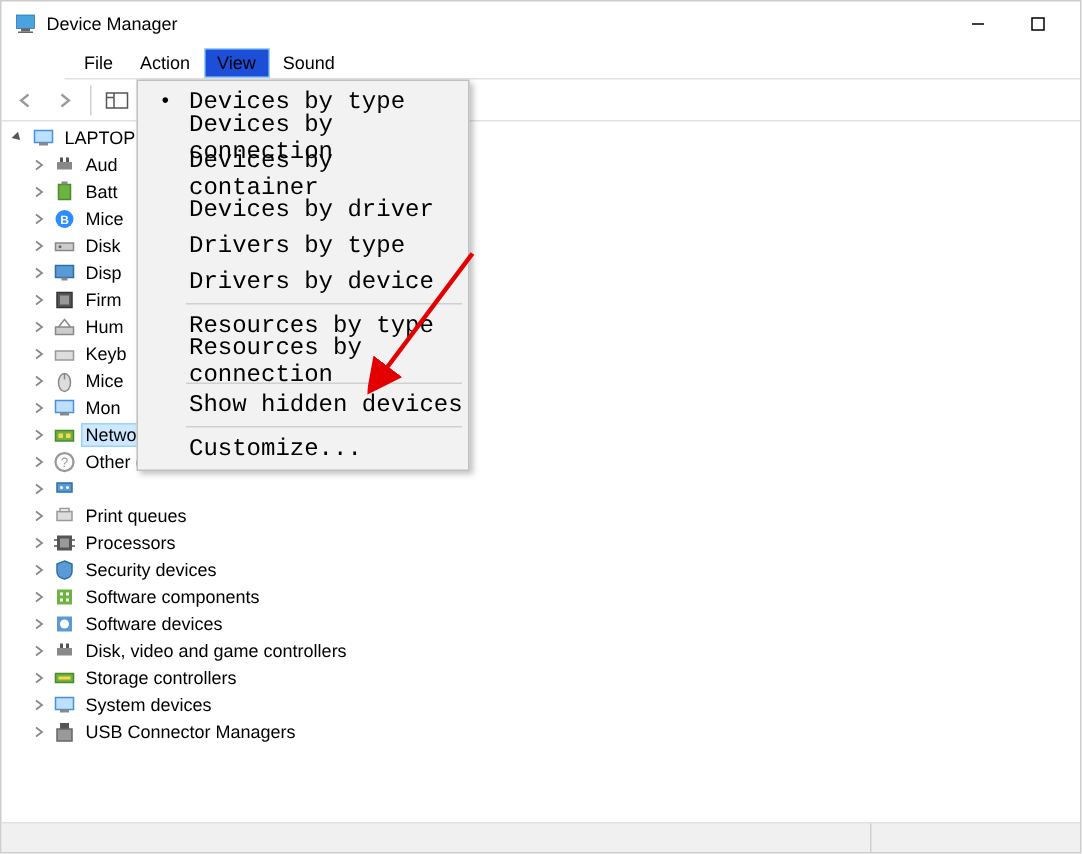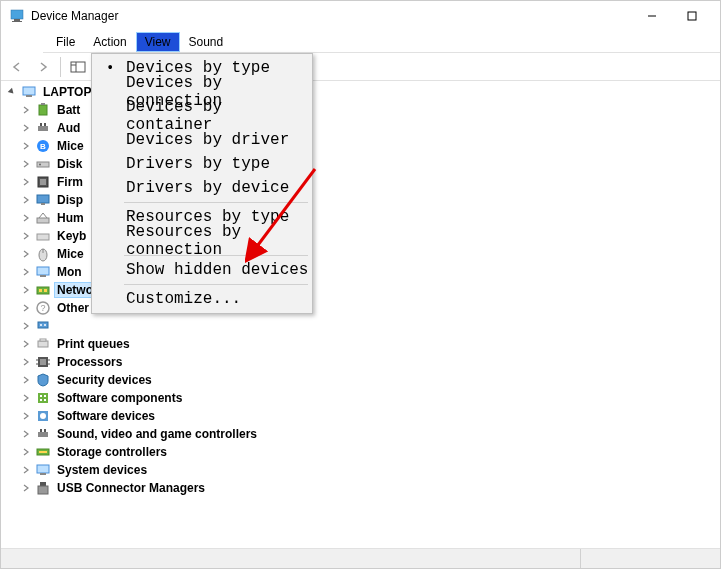--- a/index.html
+++ b/index.html
@@ -26,21 +26,21 @@
 .node-icon { width: 16px; height: 16px; margin: 0 3px; display: flex; align-items: center; justify-content: center; }
 .node-label { padding: 1px 3px; }
 .node.selected .node-label { background: #cde8ff; border: 1px solid #99d1ff; padding: 0 2px; }
 .dropdown { position: absolute; top: 52px; left: 90px; width: 222px; background: #f2f2f2; border: 1px solid #c0c0c0; box-shadow: 2px 2px 4px rgba(0,0,0,0.25); z-index: 10; padding: 2px; }
 .dd-item { display: flex; align-items: center; height: 24px; padding-left: 32px; position: relative; font-size: 16px; font-family: Liberation Mono, monospace; }
 .dd-item.checked::before { content: "•"; position: absolute; left: 12px; font-size: 14px; }
 .dd-sep { height: 1px; background: #d0d0d0; margin: 2px 2px 2px 30px; }
 .arrow { position: absolute; top: 158px; left: 244px; z-index: 20; pointer-events: none; }
 .statusbar { height: 20px; border-top: 1px solid #e1e1e1; background: #f0f0f0; display: flex; }
 .statusbar .cell { border-right: 1px solid #d0d0d0; width: 580px; height: 100%; }
-.small-text { font-size: 12px; font-weight: bold; }
+.small-text { font-size: 12px; }
 </style>
 </head>
 <body>
 
 <div class="titlebar">
   <span class="title-icon">
     <svg width="16" height="16" viewBox="0 0 16 16">
         <rect x="2" y="2" width="12" height="9" fill="#4aa3df" stroke="#2a6fa7" stroke-width="0.5"></rect>
         <rect x="5" y="11" width="6" height="2" fill="#666"></rect>
         <rect x="3" y="13" width="10" height="1" fill="#666"></rect>
@@ -114,49 +114,49 @@
     </div>
     <div id="tree-children">
         <div class="node child">
           <span class="expander">
             <svg width="8" height="8">
               <path d="M2 1 L6 4 L2 7" fill="none" stroke="#888" stroke-width="1.2"></path>
             </svg>
           </span>
           <span class="node-icon">
             <svg width="16" height="16">
-              <rect x="4" y="3" width="8" height="10" fill="#6db33f" stroke="#4a8a2a"></rect>
-              <rect x="6" y="1" width="4" height="2" fill="#888"></rect>
-            </svg>
-          </span>
-          <span class="node-label small-text">Batt</span>
-        </div>
-        <div class="node child">
-          <span class="expander">
-            <svg width="8" height="8">
-              <path d="M2 1 L6 4 L2 7" fill="none" stroke="#888" stroke-width="1.2"></path>
-            </svg>
-          </span>
-          <span class="node-icon">
-            <svg width="16" height="16">
               <rect x="3" y="6" width="10" height="5" fill="#888"></rect>
               <rect x="5" y="3" width="2" height="3" fill="#555"></rect>
               <rect x="9" y="3" width="2" height="3" fill="#555"></rect>
             </svg>
           </span>
           <span class="node-label small-text">Aud</span>
         </div>
         <div class="node child">
           <span class="expander">
             <svg width="8" height="8">
               <path d="M2 1 L6 4 L2 7" fill="none" stroke="#888" stroke-width="1.2"></path>
             </svg>
           </span>
           <span class="node-icon">
             <svg width="16" height="16">
+              <rect x="4" y="3" width="8" height="10" fill="#6db33f" stroke="#4a8a2a"></rect>
+              <rect x="6" y="1" width="4" height="2" fill="#888"></rect>
+            </svg>
+          </span>
+          <span class="node-label small-text">Batt</span>
+        </div>
+        <div class="node child">
+          <span class="expander">
+            <svg width="8" height="8">
+              <path d="M2 1 L6 4 L2 7" fill="none" stroke="#888" stroke-width="1.2"></path>
+            </svg>
+          </span>
+          <span class="node-icon">
+            <svg width="16" height="16">
               <circle cx="8" cy="8" r="6" fill="#2d8cff"></circle>
               <text x="8" y="11" text-anchor="middle" fill="#fff" font-size="8" font-weight="bold">B</text>
             </svg>
           </span>
           <span class="node-label small-text">Mice</span>
         </div>
         <div class="node child">
           <span class="expander">
             <svg width="8" height="8">
               <path d="M2 1 L6 4 L2 7" fill="none" stroke="#888" stroke-width="1.2"></path>
@@ -171,39 +171,39 @@
           <span class="node-label small-text">Disk</span>
         </div>
         <div class="node child">
           <span class="expander">
             <svg width="8" height="8">
               <path d="M2 1 L6 4 L2 7" fill="none" stroke="#888" stroke-width="1.2"></path>
             </svg>
           </span>
           <span class="node-icon">
             <svg width="16" height="16">
+              <rect x="2" y="3" width="12" height="8" fill="#5a9bd5" stroke="#2a6fa7"></rect>
+              <rect x="6" y="11" width="4" height="2" fill="#888"></rect>
+            </svg>
+          </span>
+          <span class="node-label small-text">Disp</span>
+        </div>
+        <div class="node child">
+          <span class="expander">
+            <svg width="8" height="8">
+              <path d="M2 1 L6 4 L2 7" fill="none" stroke="#888" stroke-width="1.2"></path>
+            </svg>
+          </span>
+          <span class="node-icon">
+            <svg width="16" height="16">
               <rect x="3" y="3" width="10" height="10" fill="#555" stroke="#333"></rect>
               <rect x="5" y="5" width="6" height="6" fill="#999"></rect>
             </svg>
           </span>
           <span class="node-label small-text">Firm</span>
-        </div>
-        <div class="node child">
-          <span class="expander">
-            <svg width="8" height="8">
-              <path d="M2 1 L6 4 L2 7" fill="none" stroke="#888" stroke-width="1.2"></path>
-            </svg>
-          </span>
-          <span class="node-icon">
-            <svg width="16" height="16">
-              <rect x="2" y="3" width="12" height="8" fill="#5a9bd5" stroke="#2a6fa7"></rect>
-              <rect x="6" y="11" width="4" height="2" fill="#888"></rect>
-            </svg>
-          </span>
-          <span class="node-label small-text">Disp</span>
         </div>
         <div class="node child">
           <span class="expander">
             <svg width="8" height="8">
               <path d="M2 1 L6 4 L2 7" fill="none" stroke="#888" stroke-width="1.2"></path>
             </svg>
           </span>
           <span class="node-icon">
             <svg width="16" height="16">
               <rect x="2" y="8" width="12" height="5" fill="#ccc" stroke="#888"></rect>
@@ -380,21 +380,21 @@
               <path d="M2 1 L6 4 L2 7" fill="none" stroke="#888" stroke-width="1.2"></path>
             </svg>
           </span>
           <span class="node-icon">
             <svg width="16" height="16">
               <rect x="3" y="6" width="10" height="5" fill="#888"></rect>
               <rect x="5" y="3" width="2" height="3" fill="#555"></rect>
               <rect x="9" y="3" width="2" height="3" fill="#555"></rect>
             </svg>
           </span>
-          <span class="node-label small-text">Sound, video and game controllers</span>
+          <span class="node-label small-text">Disk, video and game controllers</span>
         </div>
         <div class="node child">
           <span class="expander">
             <svg width="8" height="8">
               <path d="M2 1 L6 4 L2 7" fill="none" stroke="#888" stroke-width="1.2"></path>
             </svg>
           </span>
           <span class="node-icon">
             <svg width="16" height="16">
               <rect x="2" y="5" width="12" height="6" fill="#6db33f" stroke="#4a8a2a"></rect>

